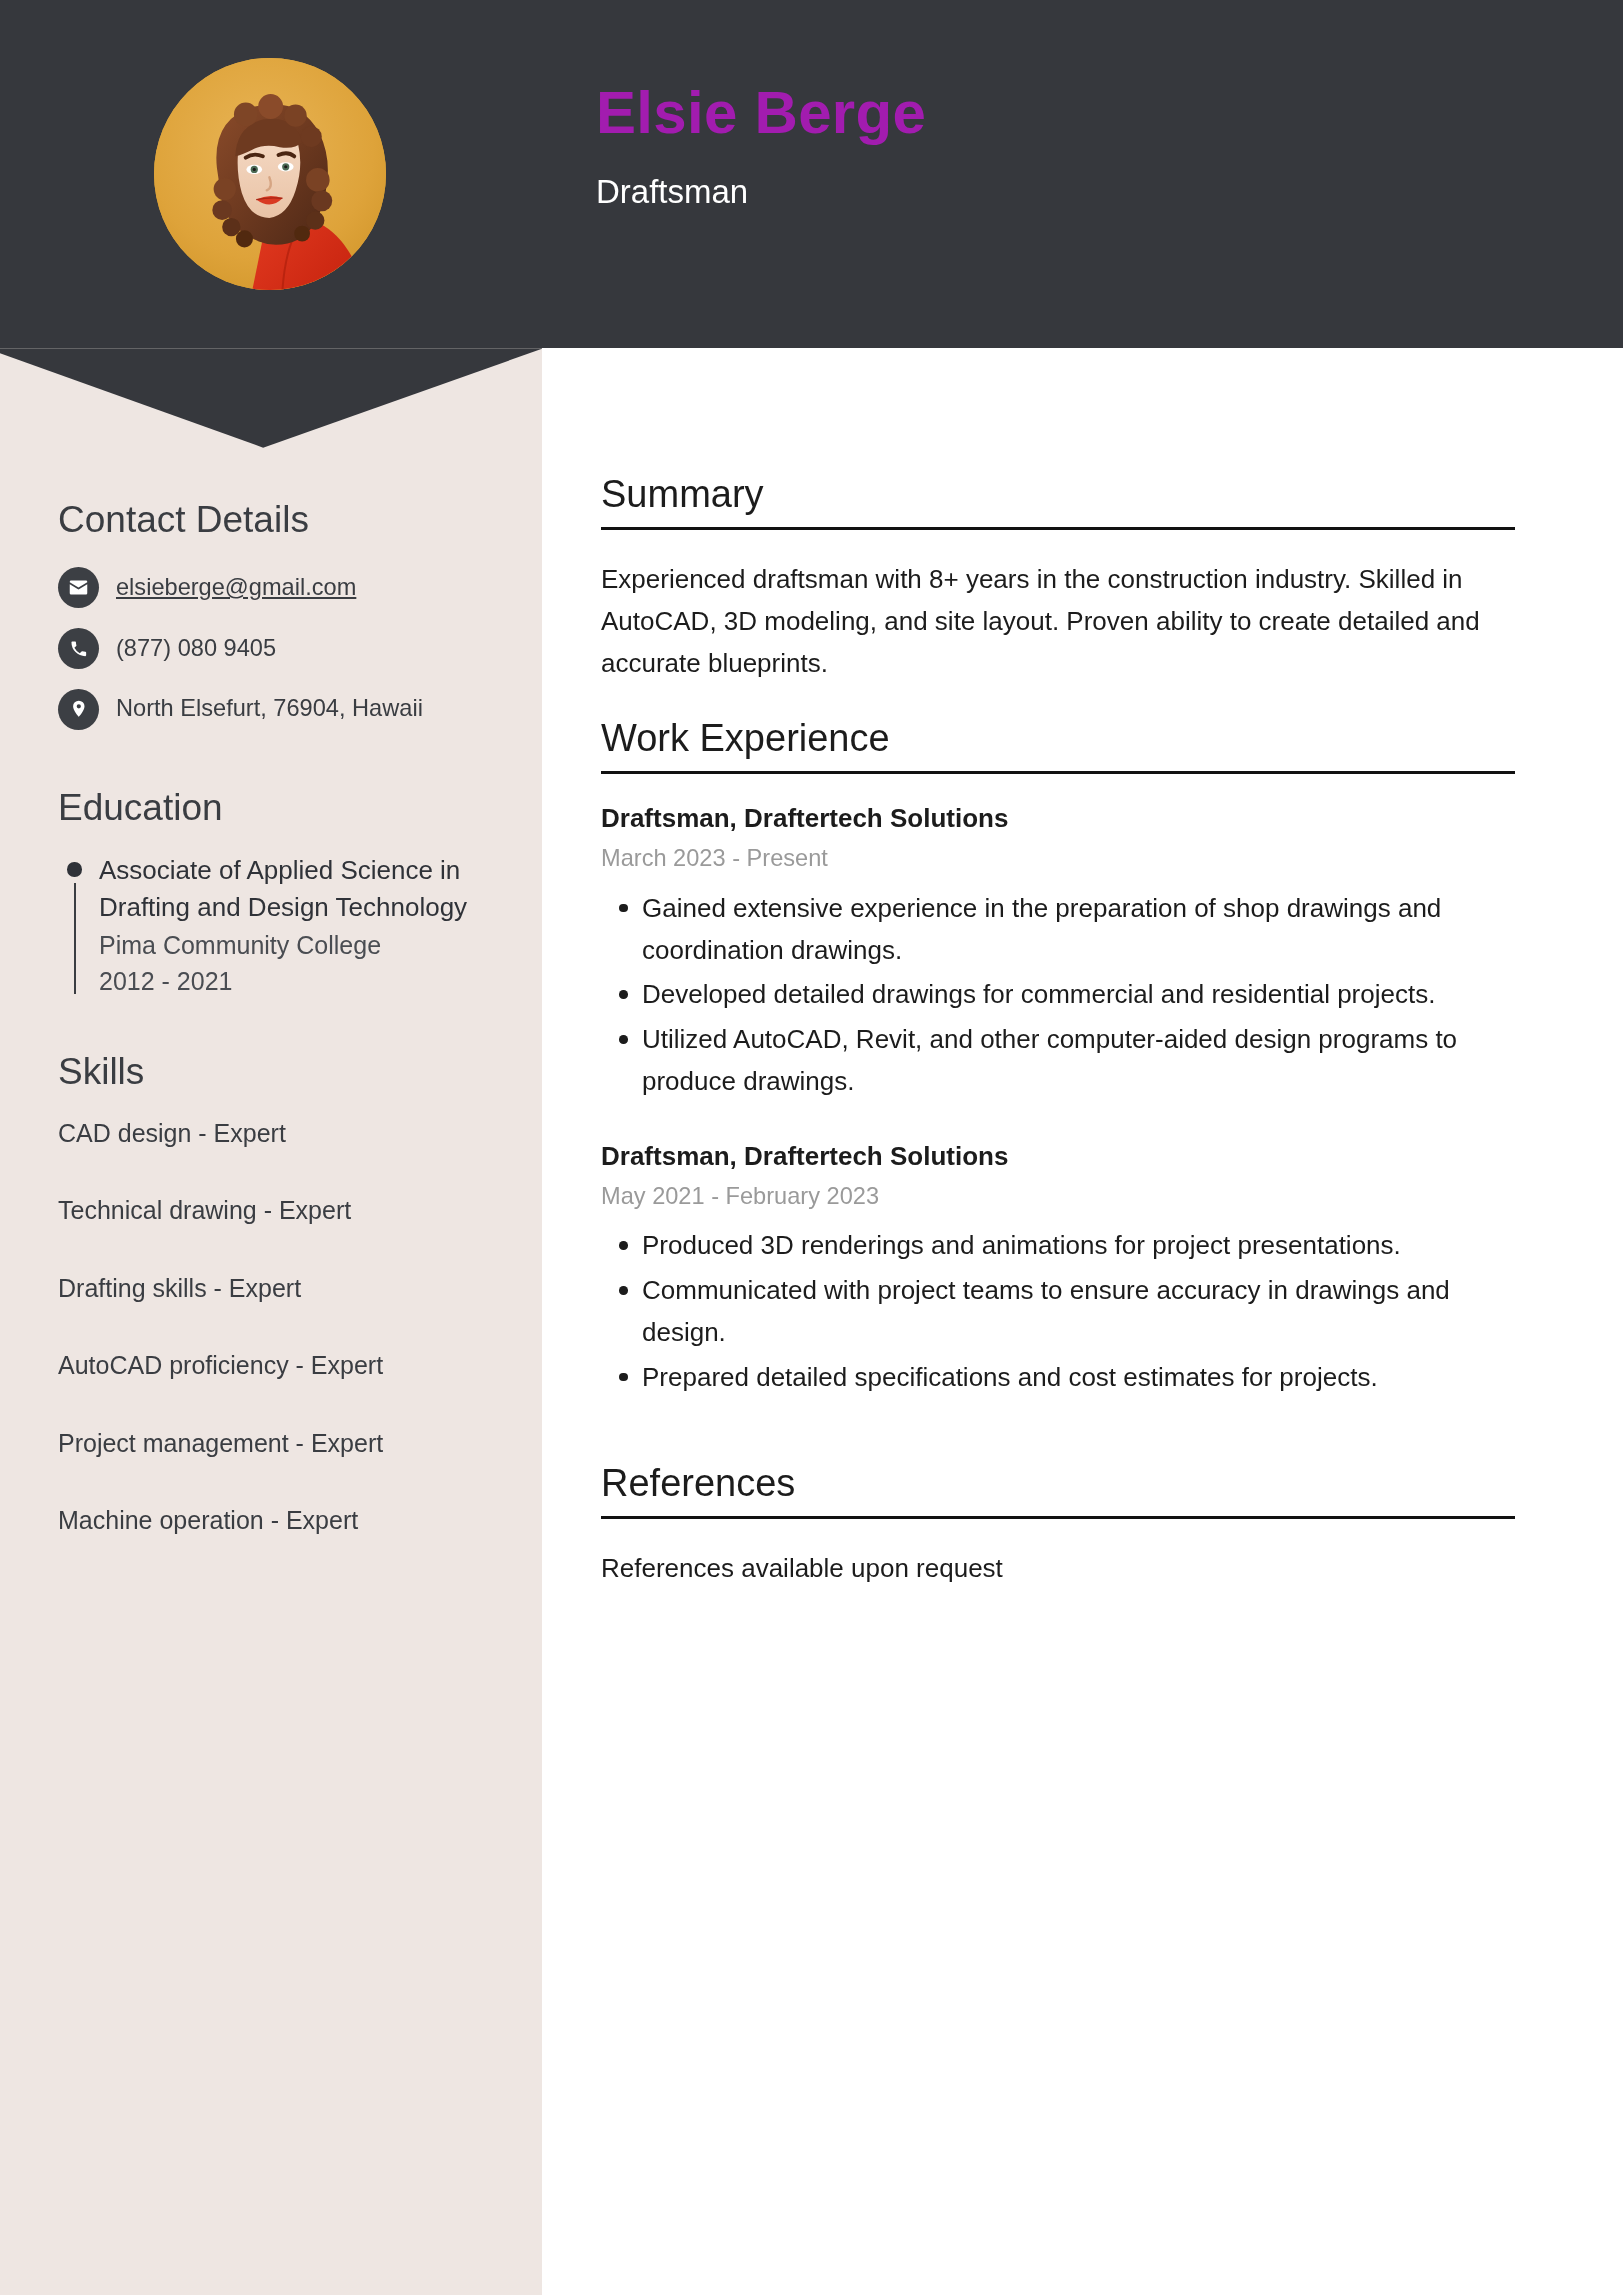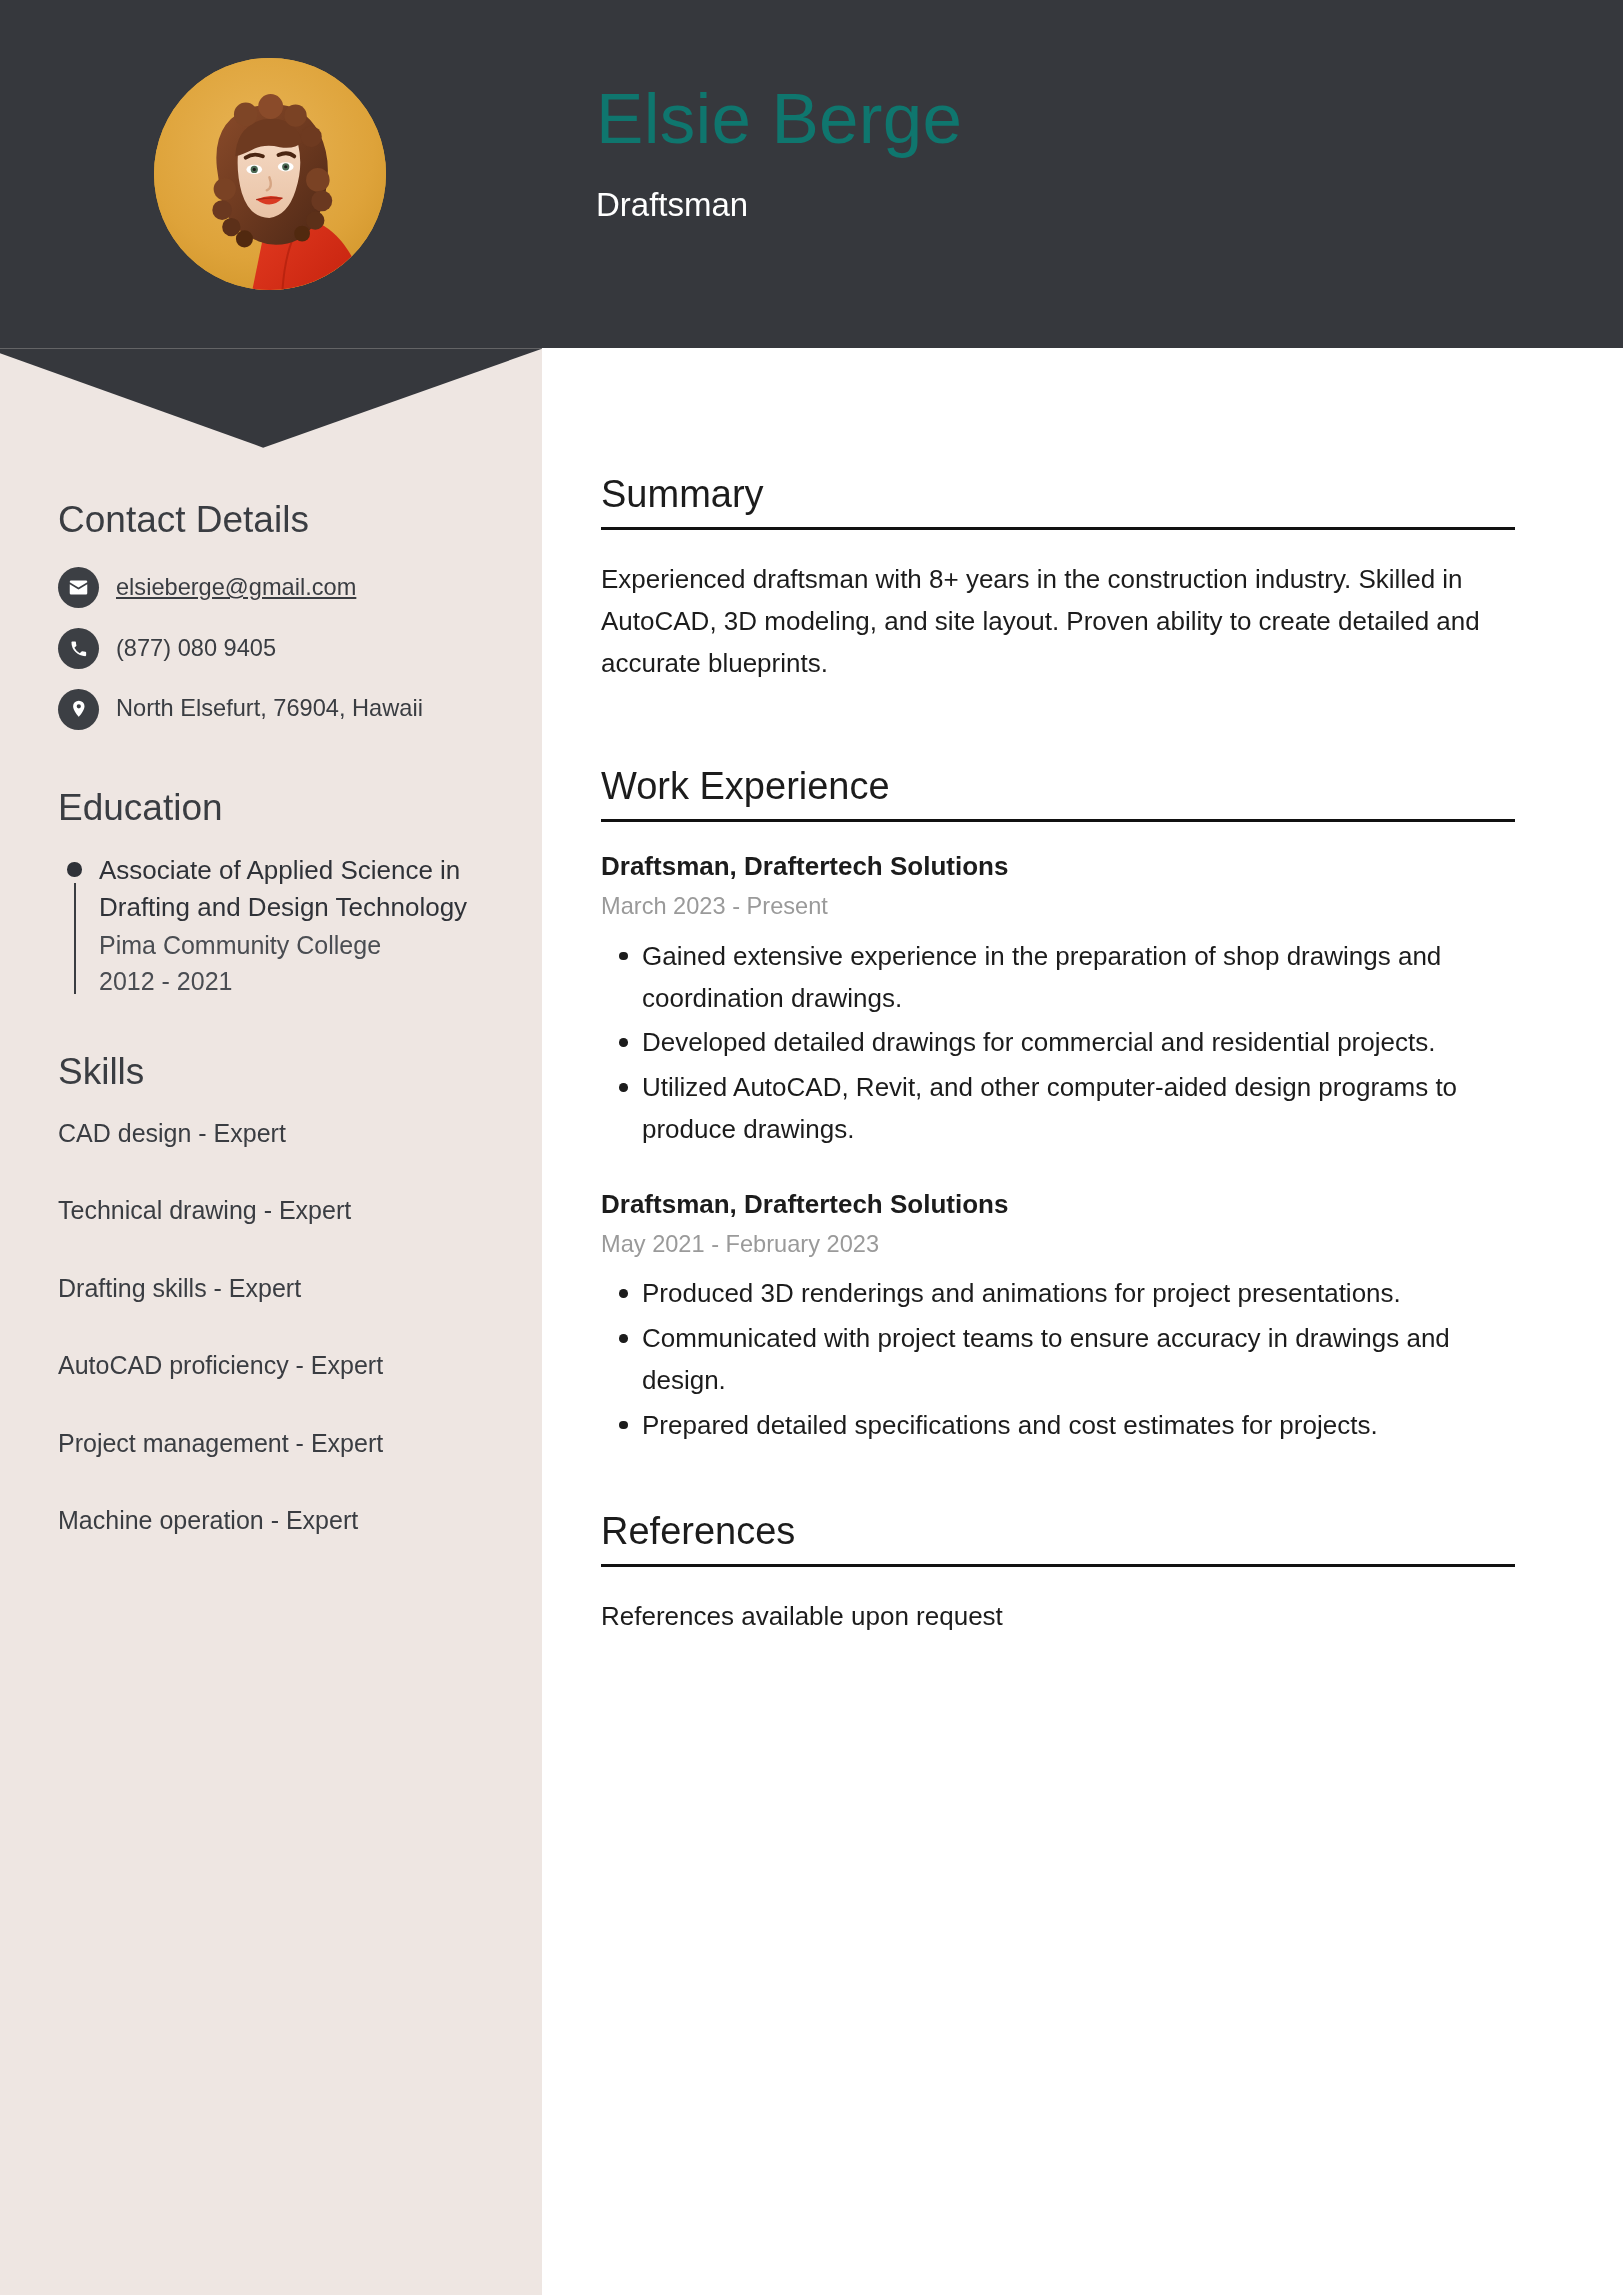--- a/index.html
+++ b/index.html
@@ -66,23 +66,23 @@
   }
   .photo svg { display:block; width:100%; height:100%; }
 
   .header-text {
     position: absolute;
     left: 596px;
     top: 79px;
     z-index: 4;
   }
   .name {
-    font-size: 71px;
-    font-weight: 400;
-    color: #0f766e;
+    font-size: 60px;
+    font-weight: 700;
+    color: #a21caf;
     letter-spacing: 0.3px;
     line-height: 1.12;
     font-family: "Liberation Sans", sans-serif;
   }
   .job-title {
     margin-top: 26px;
     font-size: 33px;
     font-weight: 400;
     color: #ffffff;
     line-height: 1.2;
@@ -249,21 +249,21 @@
     position: absolute;
     left: 18.3px;
     top: 17px;
     width: 8.5px;
     height: 8.5px;
     border-radius: 50%;
     background: #1C1C1C;
   }
 
   .sec-exp { margin-bottom: 63px; }
-  .sec-sum { margin-bottom: 80px; }
+  .sec-sum { margin-bottom: 32px; }
 </style>
 </head>
 <body>
 
 <div class="resume">
 
   <div class="sidebar"></div>
 
   <div class="header"></div>
 

